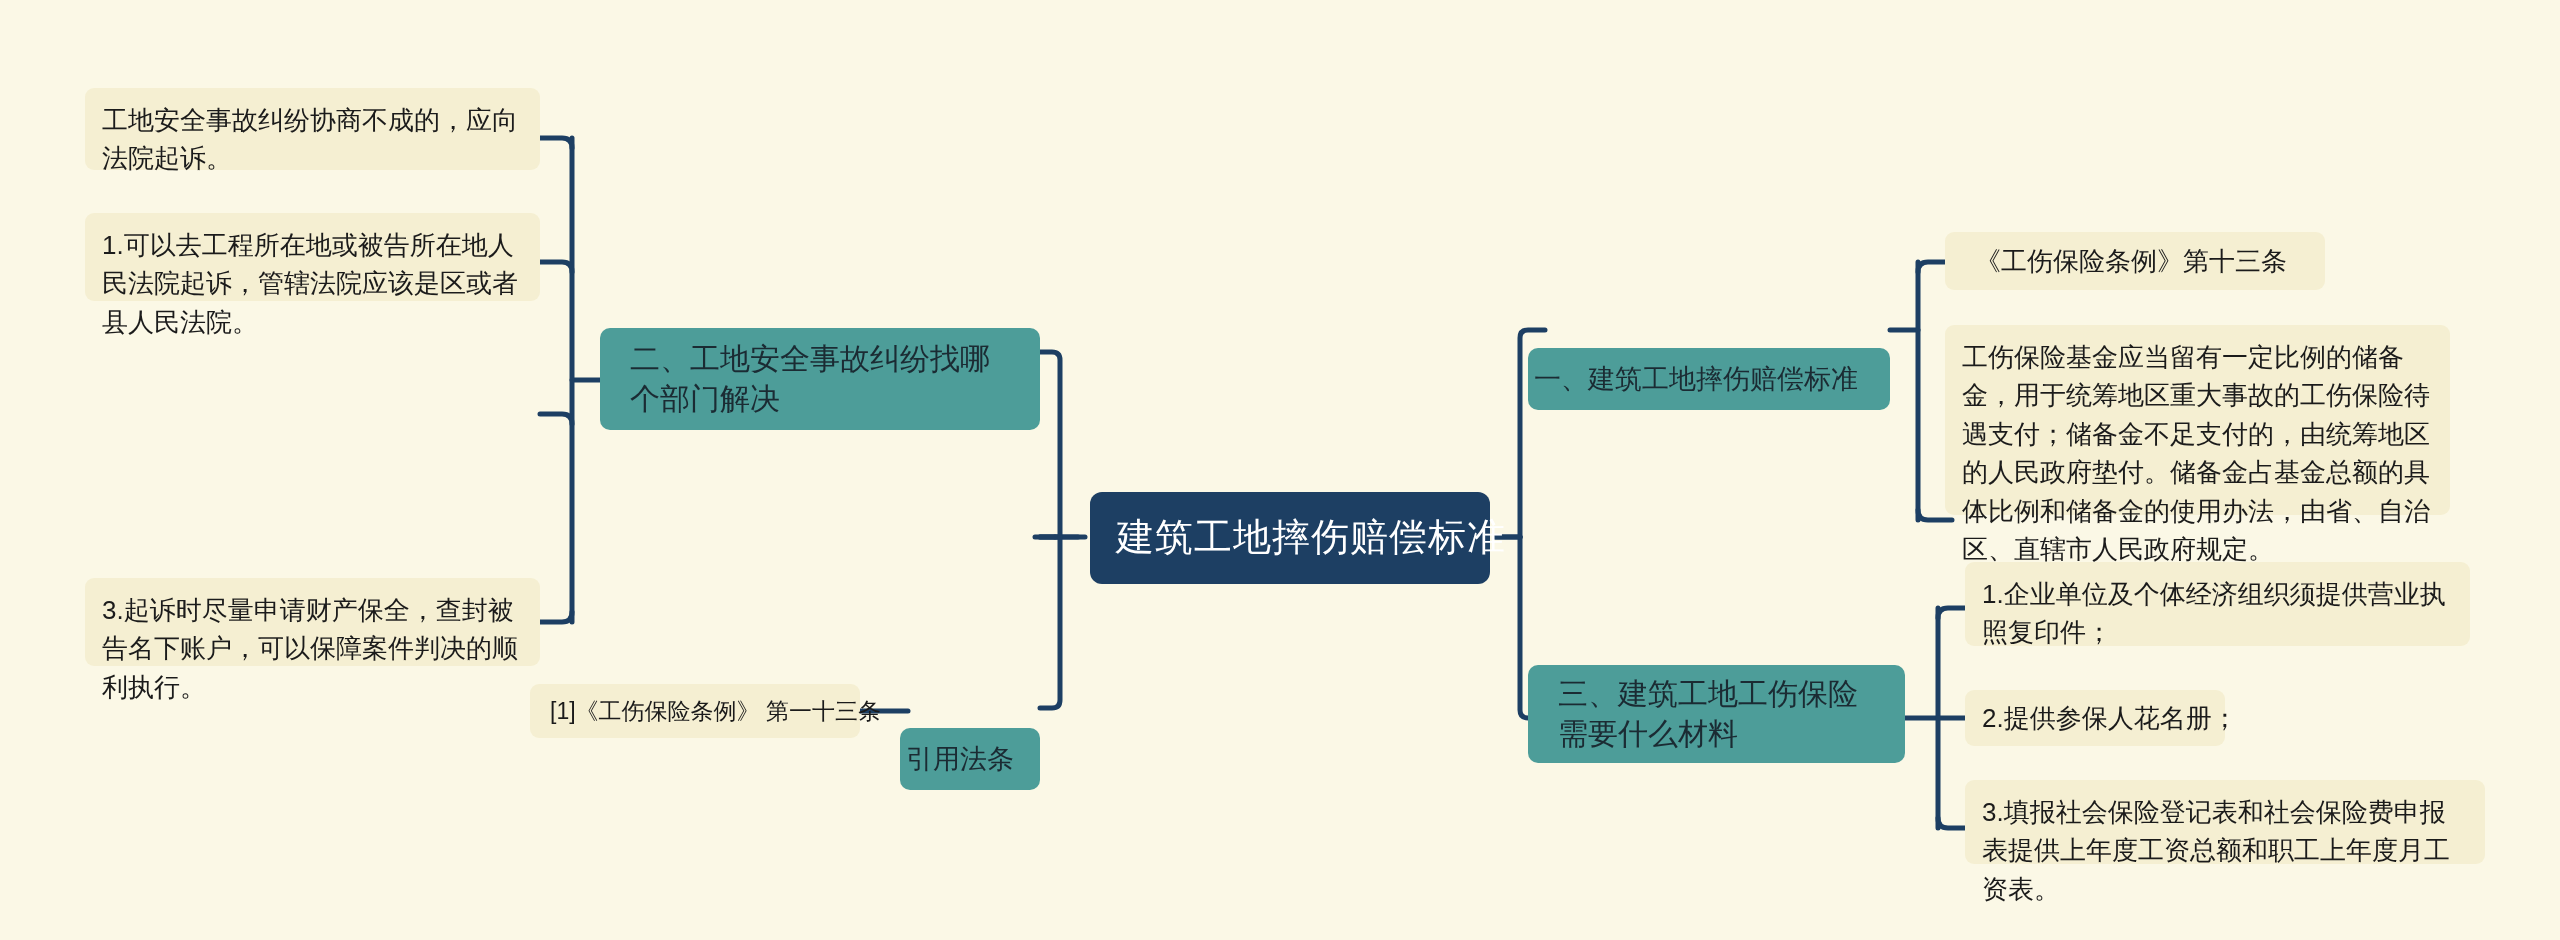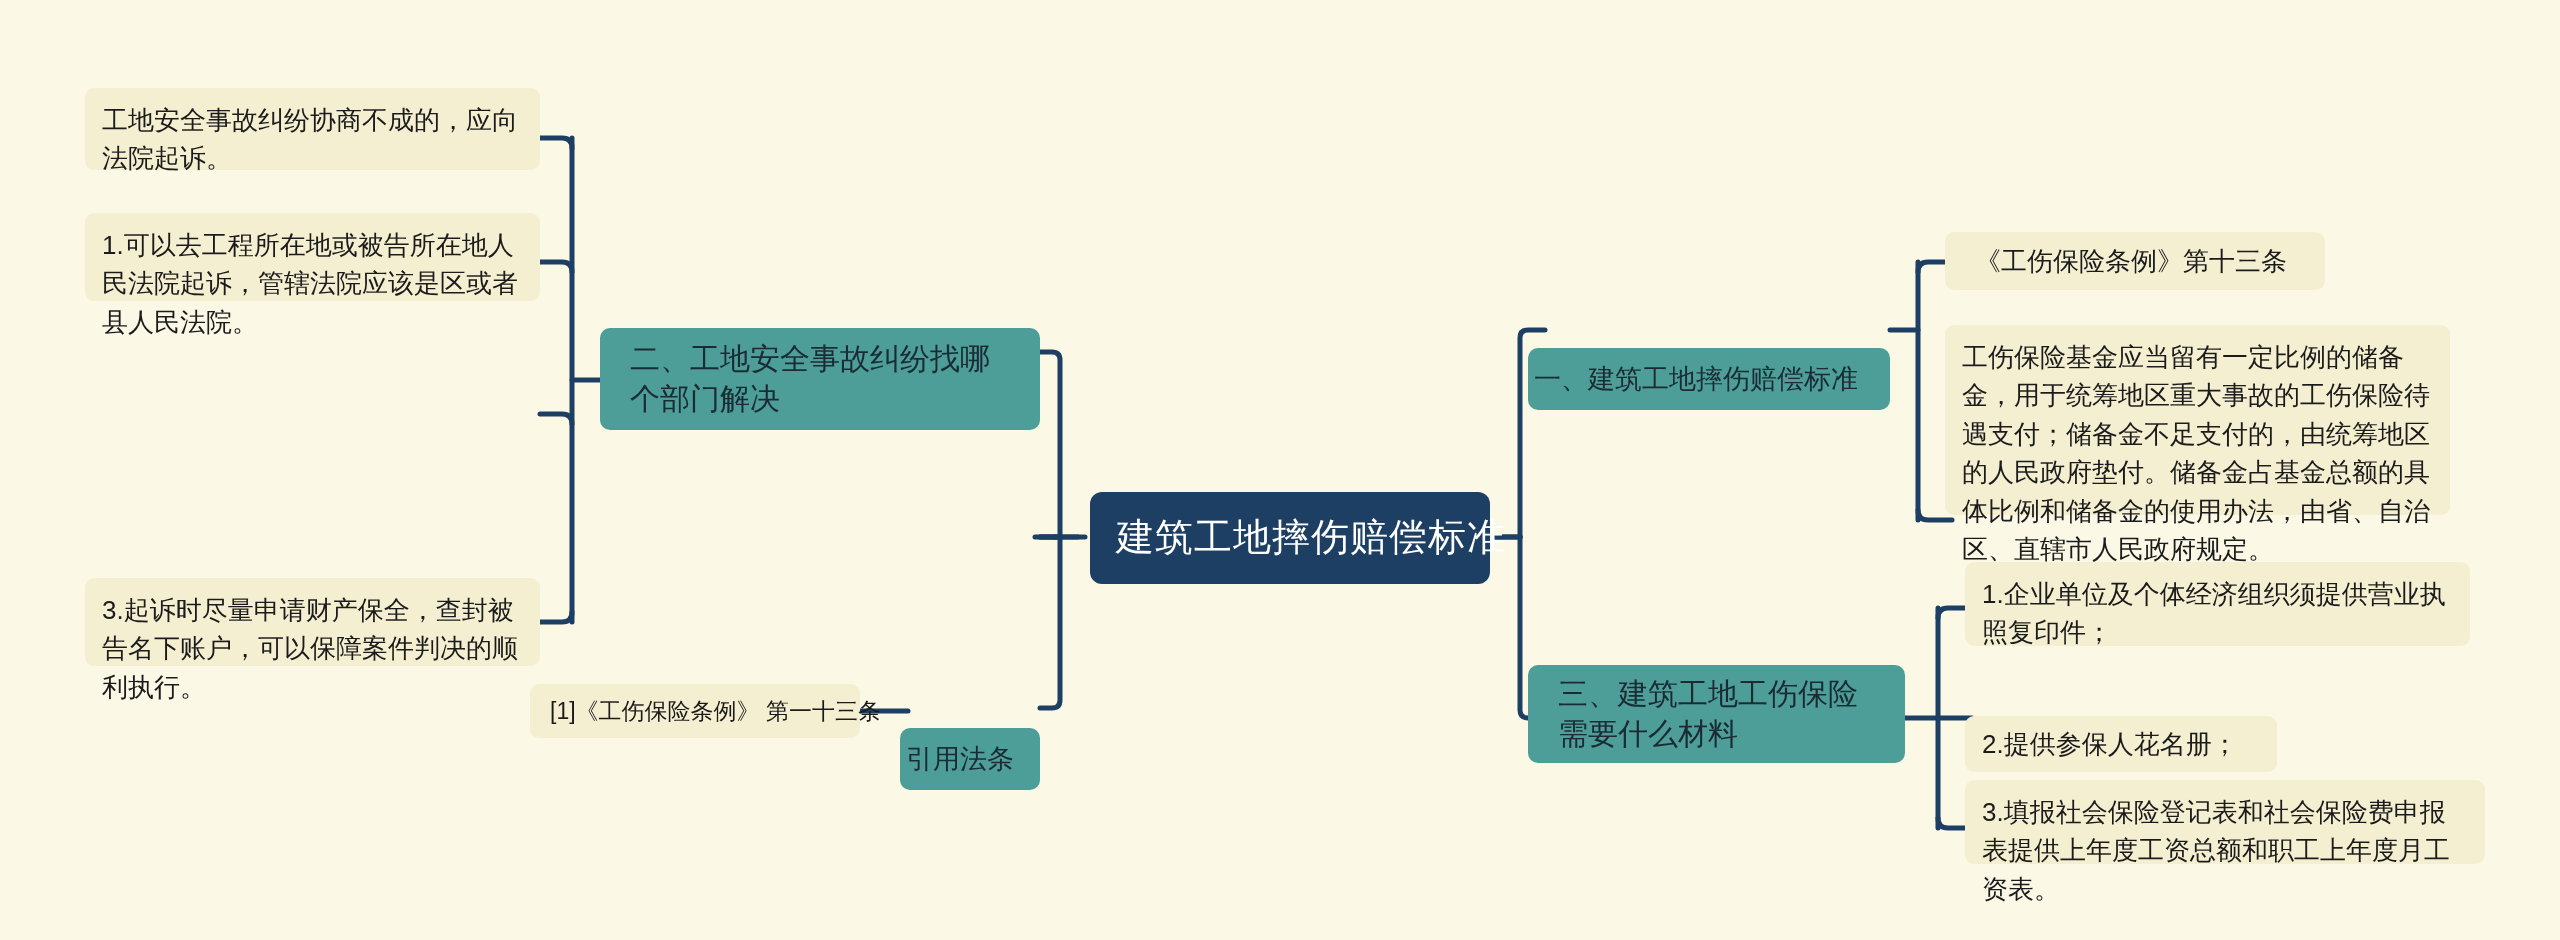--- a/index.html
+++ b/index.html
@@ -181,21 +181,21 @@
   </div>
 
   <div class="node branch" style="left:1528px; top:665px; width:377px; height:98px;">
     <span class="txt">三、建筑工地工伤保险需要什么材料</span>
   </div>
 
   <div class="node leaf" style="left:1965px; top:562px; width:505px; height:84px; align-items:flex-start;">
     <span class="txt">1.企业单位及个体经济组织须提供营业执照复印件；</span>
   </div>
 
-  <div class="node leaf one" style="left:1965px; top:716px; width:312px; height:56px;">
+  <div class="node leaf one" style="left:1965px; top:690px; width:260px; height:56px;">
     <span class="txt">2.提供参保人花名册；</span>
   </div>
 
   <div class="node leaf" style="left:1965px; top:780px; width:520px; height:84px; align-items:flex-start;">
     <span class="txt">3.填报社会保险登记表和社会保险费申报表提供上年度工资总额和职工上年度月工资表。</span>
   </div>
 
 </div>
 
 </body></html>

